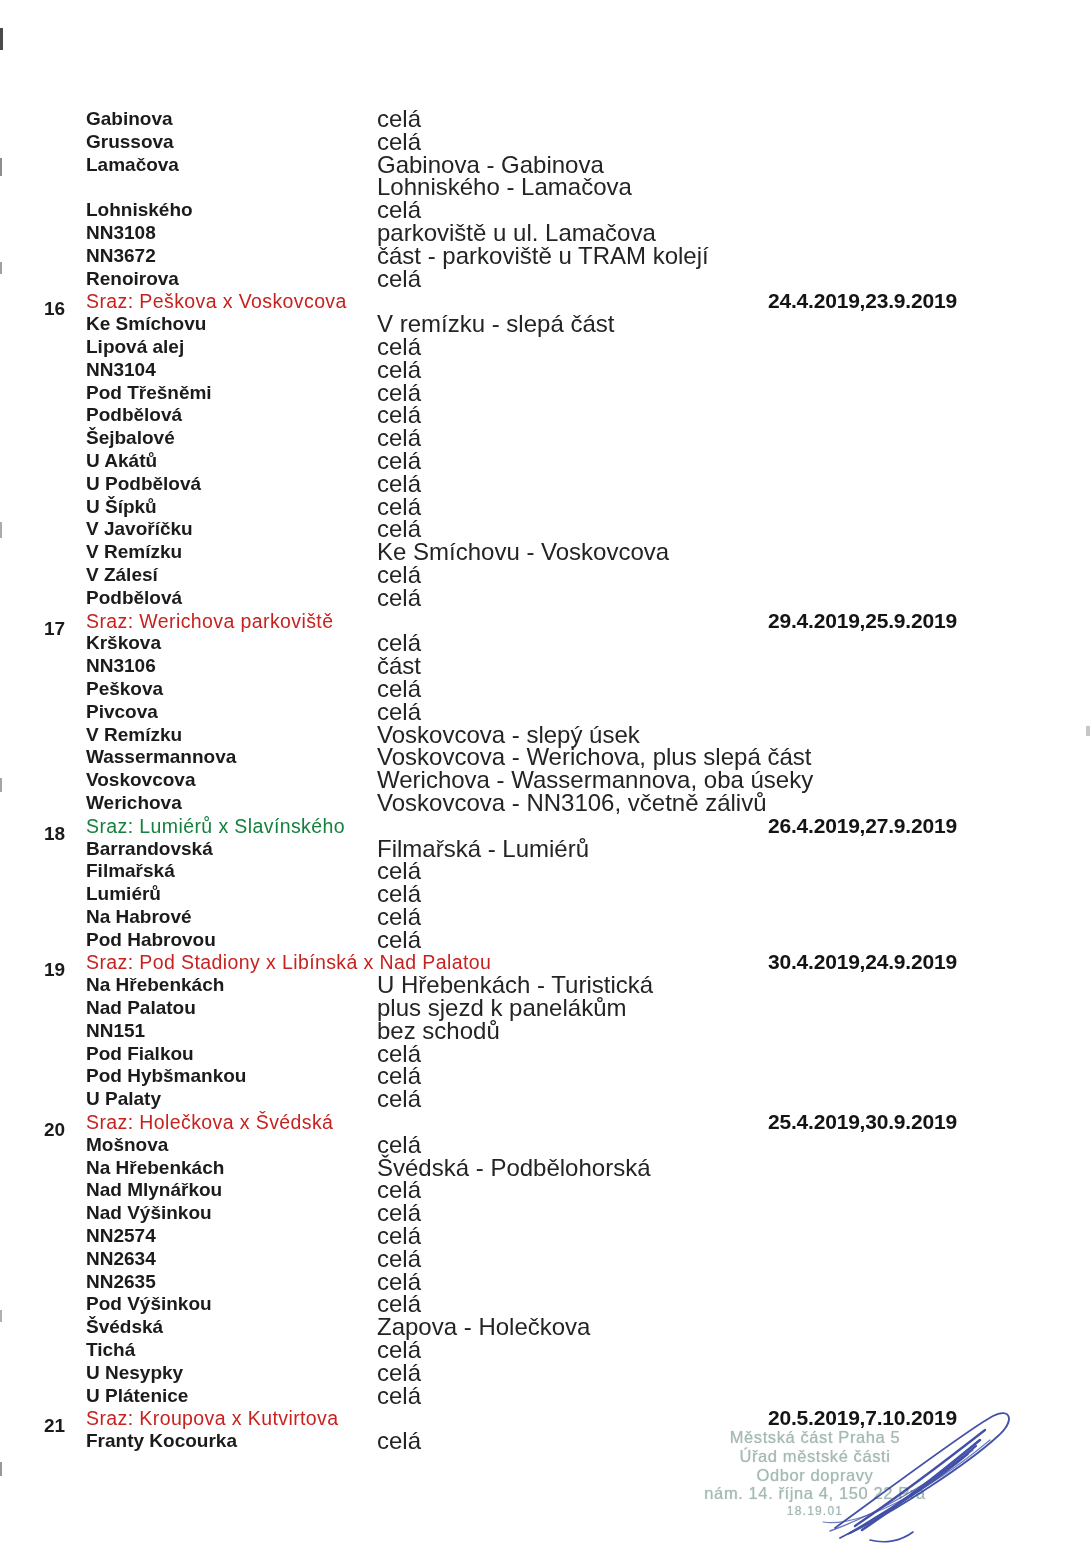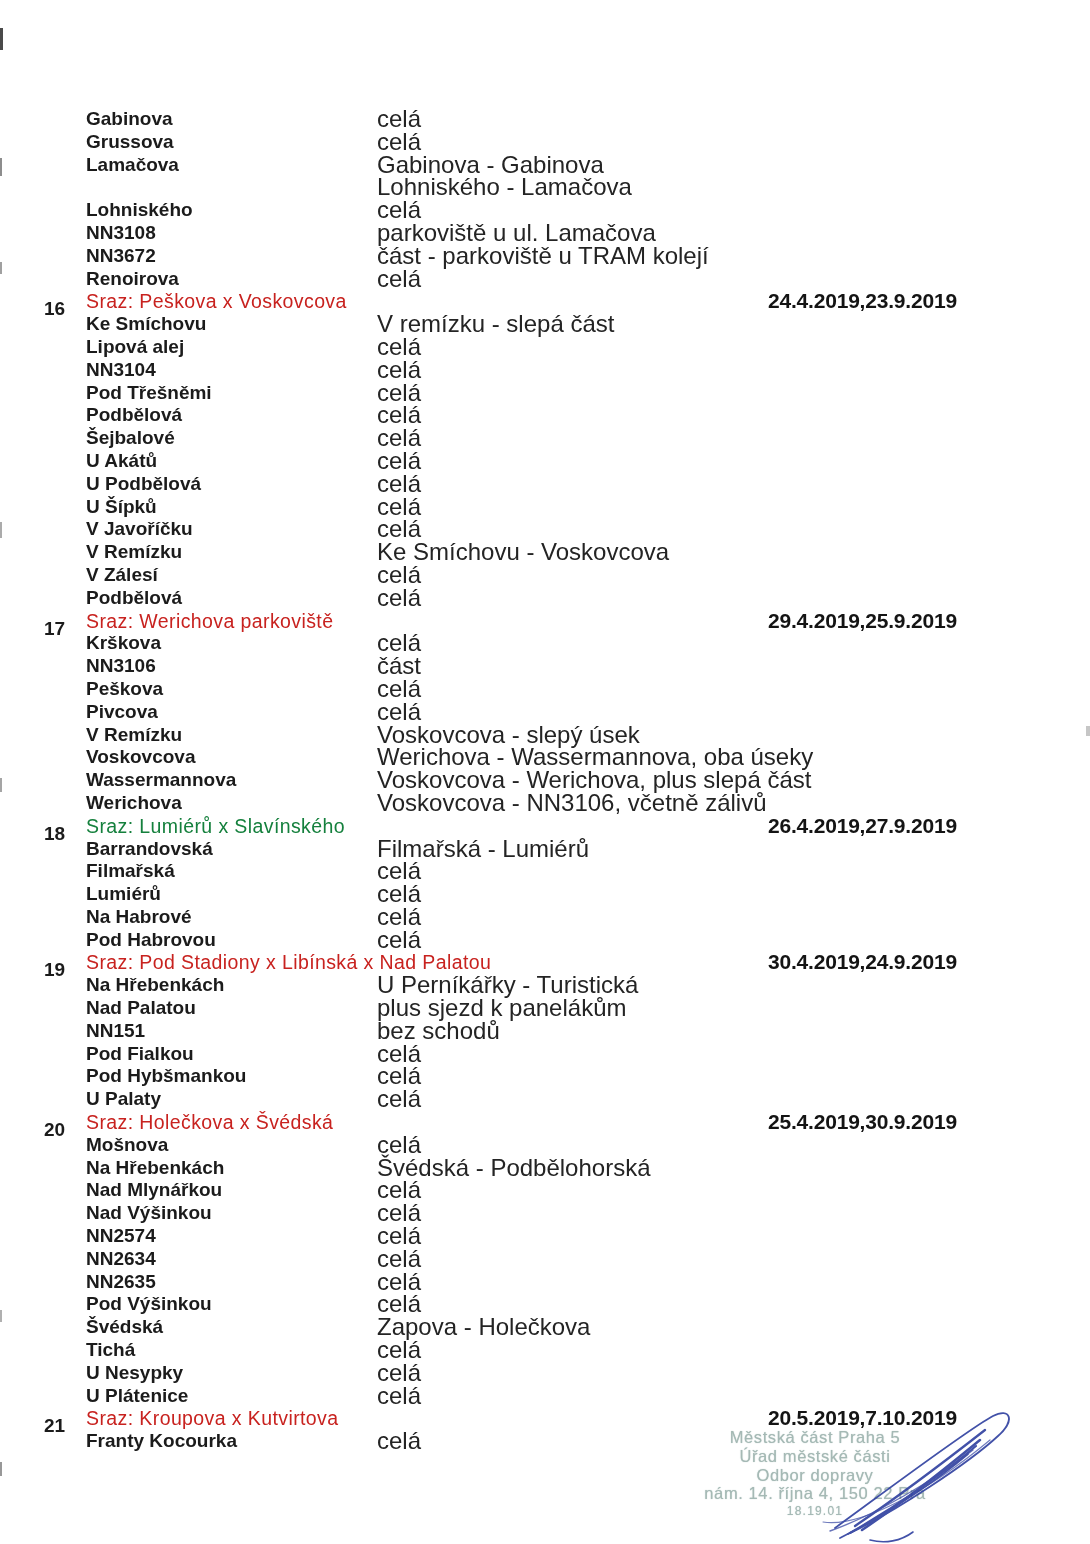--- a/index.html
+++ b/index.html
@@ -174,26 +174,26 @@
       </div>
       <div class="row">
         <span class="name">Pivcova</span>
         <span class="extent">celá</span>
       </div>
       <div class="row">
         <span class="name">V Remízku</span>
         <span class="extent">Voskovcova - slepý úsek</span>
       </div>
       <div class="row">
+        <span class="name">Wassermannova</span>
+        <span class="extent">Voskovcova - Werichova, plus slepá část</span>
+      </div>
+      <div class="row">
         <span class="name">Voskovcova</span>
         <span class="extent">Werichova - Wassermannova, oba úseky</span>
-      </div>
-      <div class="row">
-        <span class="name">Wassermannova</span>
-        <span class="extent">Voskovcova - Werichova, plus slepá část</span>
       </div>
       <div class="row">
         <span class="name">Werichova</span>
         <span class="extent">Voskovcova - NN3106, včetně zálivů</span>
       </div>
       <div class="row">
         <span class="num">18</span>
         <span class="sraz" style="color:#15803d">Sraz: Lumiérů x Slavínského</span>
         <span class="dates">26.4.2019,27.9.2019</span>
       </div>
@@ -217,21 +217,21 @@
         <span class="name">Pod Habrovou</span>
         <span class="extent">celá</span>
       </div>
       <div class="row">
         <span class="num">19</span>
         <span class="sraz" style="color:#c8221f">Sraz: Pod Stadiony x Libínská x Nad Palatou</span>
         <span class="dates">30.4.2019,24.9.2019</span>
       </div>
       <div class="row">
         <span class="name">Na Hřebenkách</span>
-        <span class="extent">U Perníkářky - Turistická</span>
+        <span class="extent">U Hřebenkách - Turistická</span>
       </div>
       <div class="row">
         <span class="name">Nad Palatou</span>
         <span class="extent">plus sjezd k panelákům</span>
       </div>
       <div class="row">
         <span class="name">NN151</span>
         <span class="extent">bez schodů</span>
       </div>
       <div class="row">

